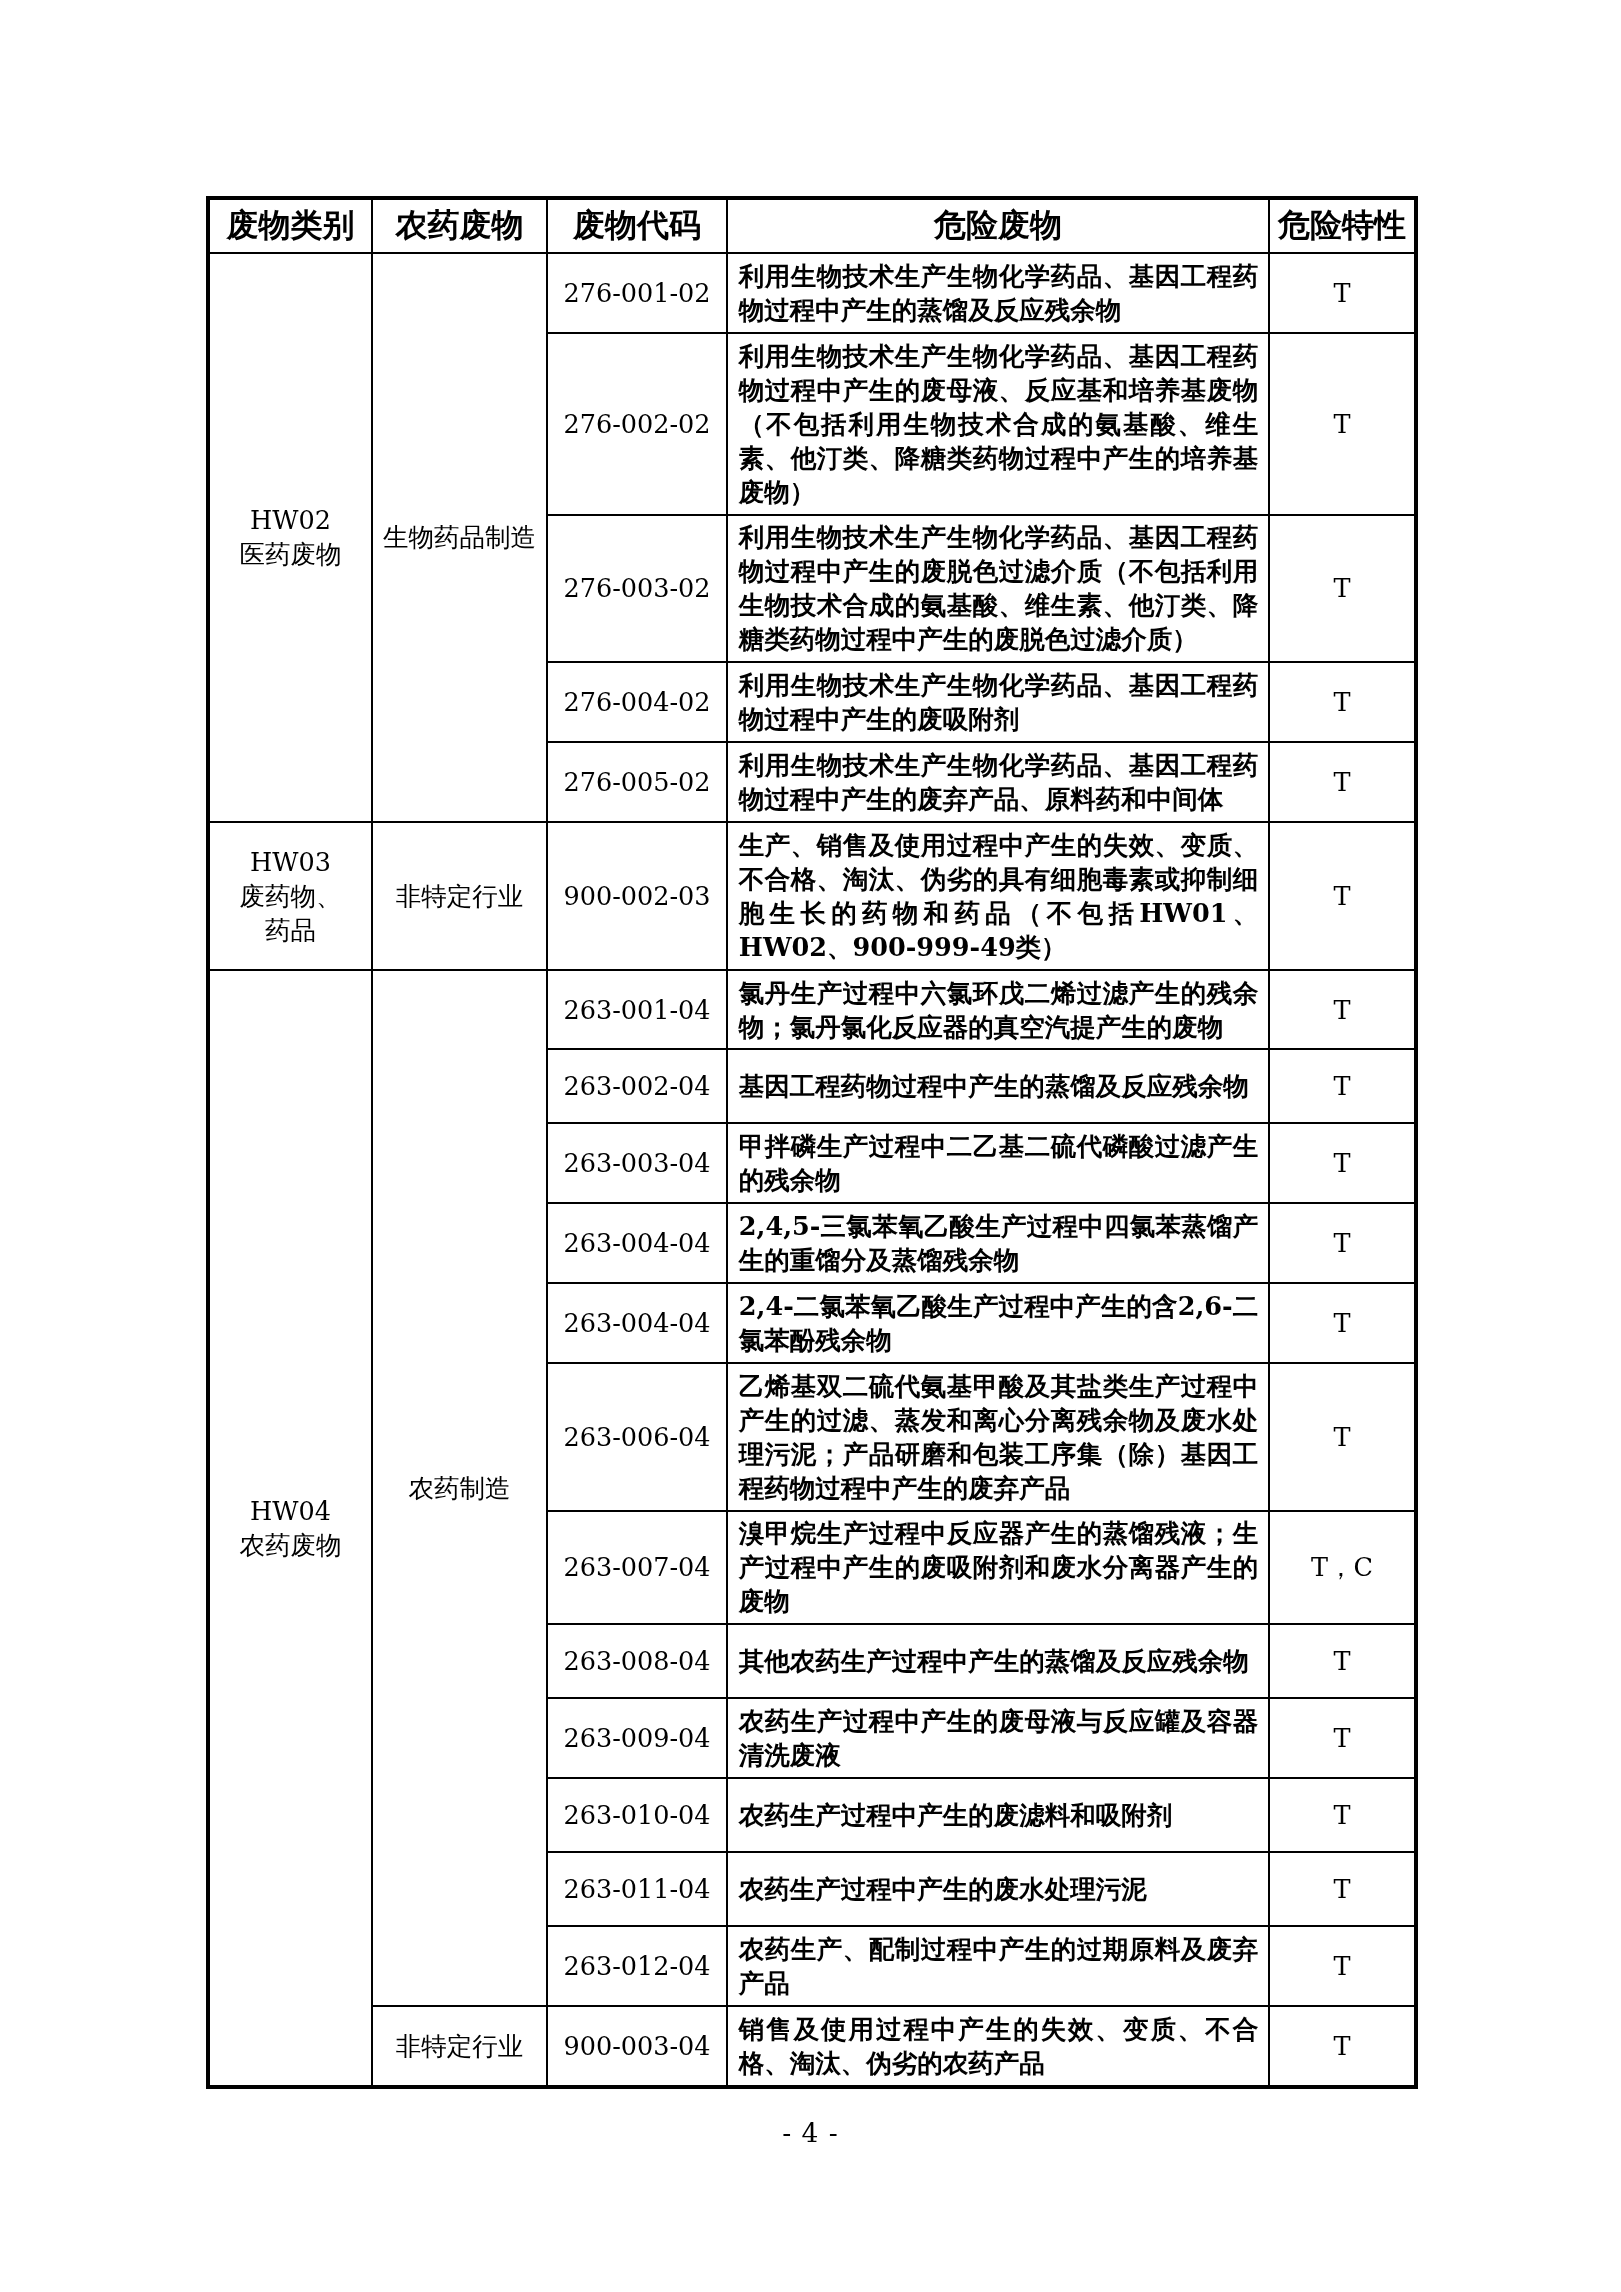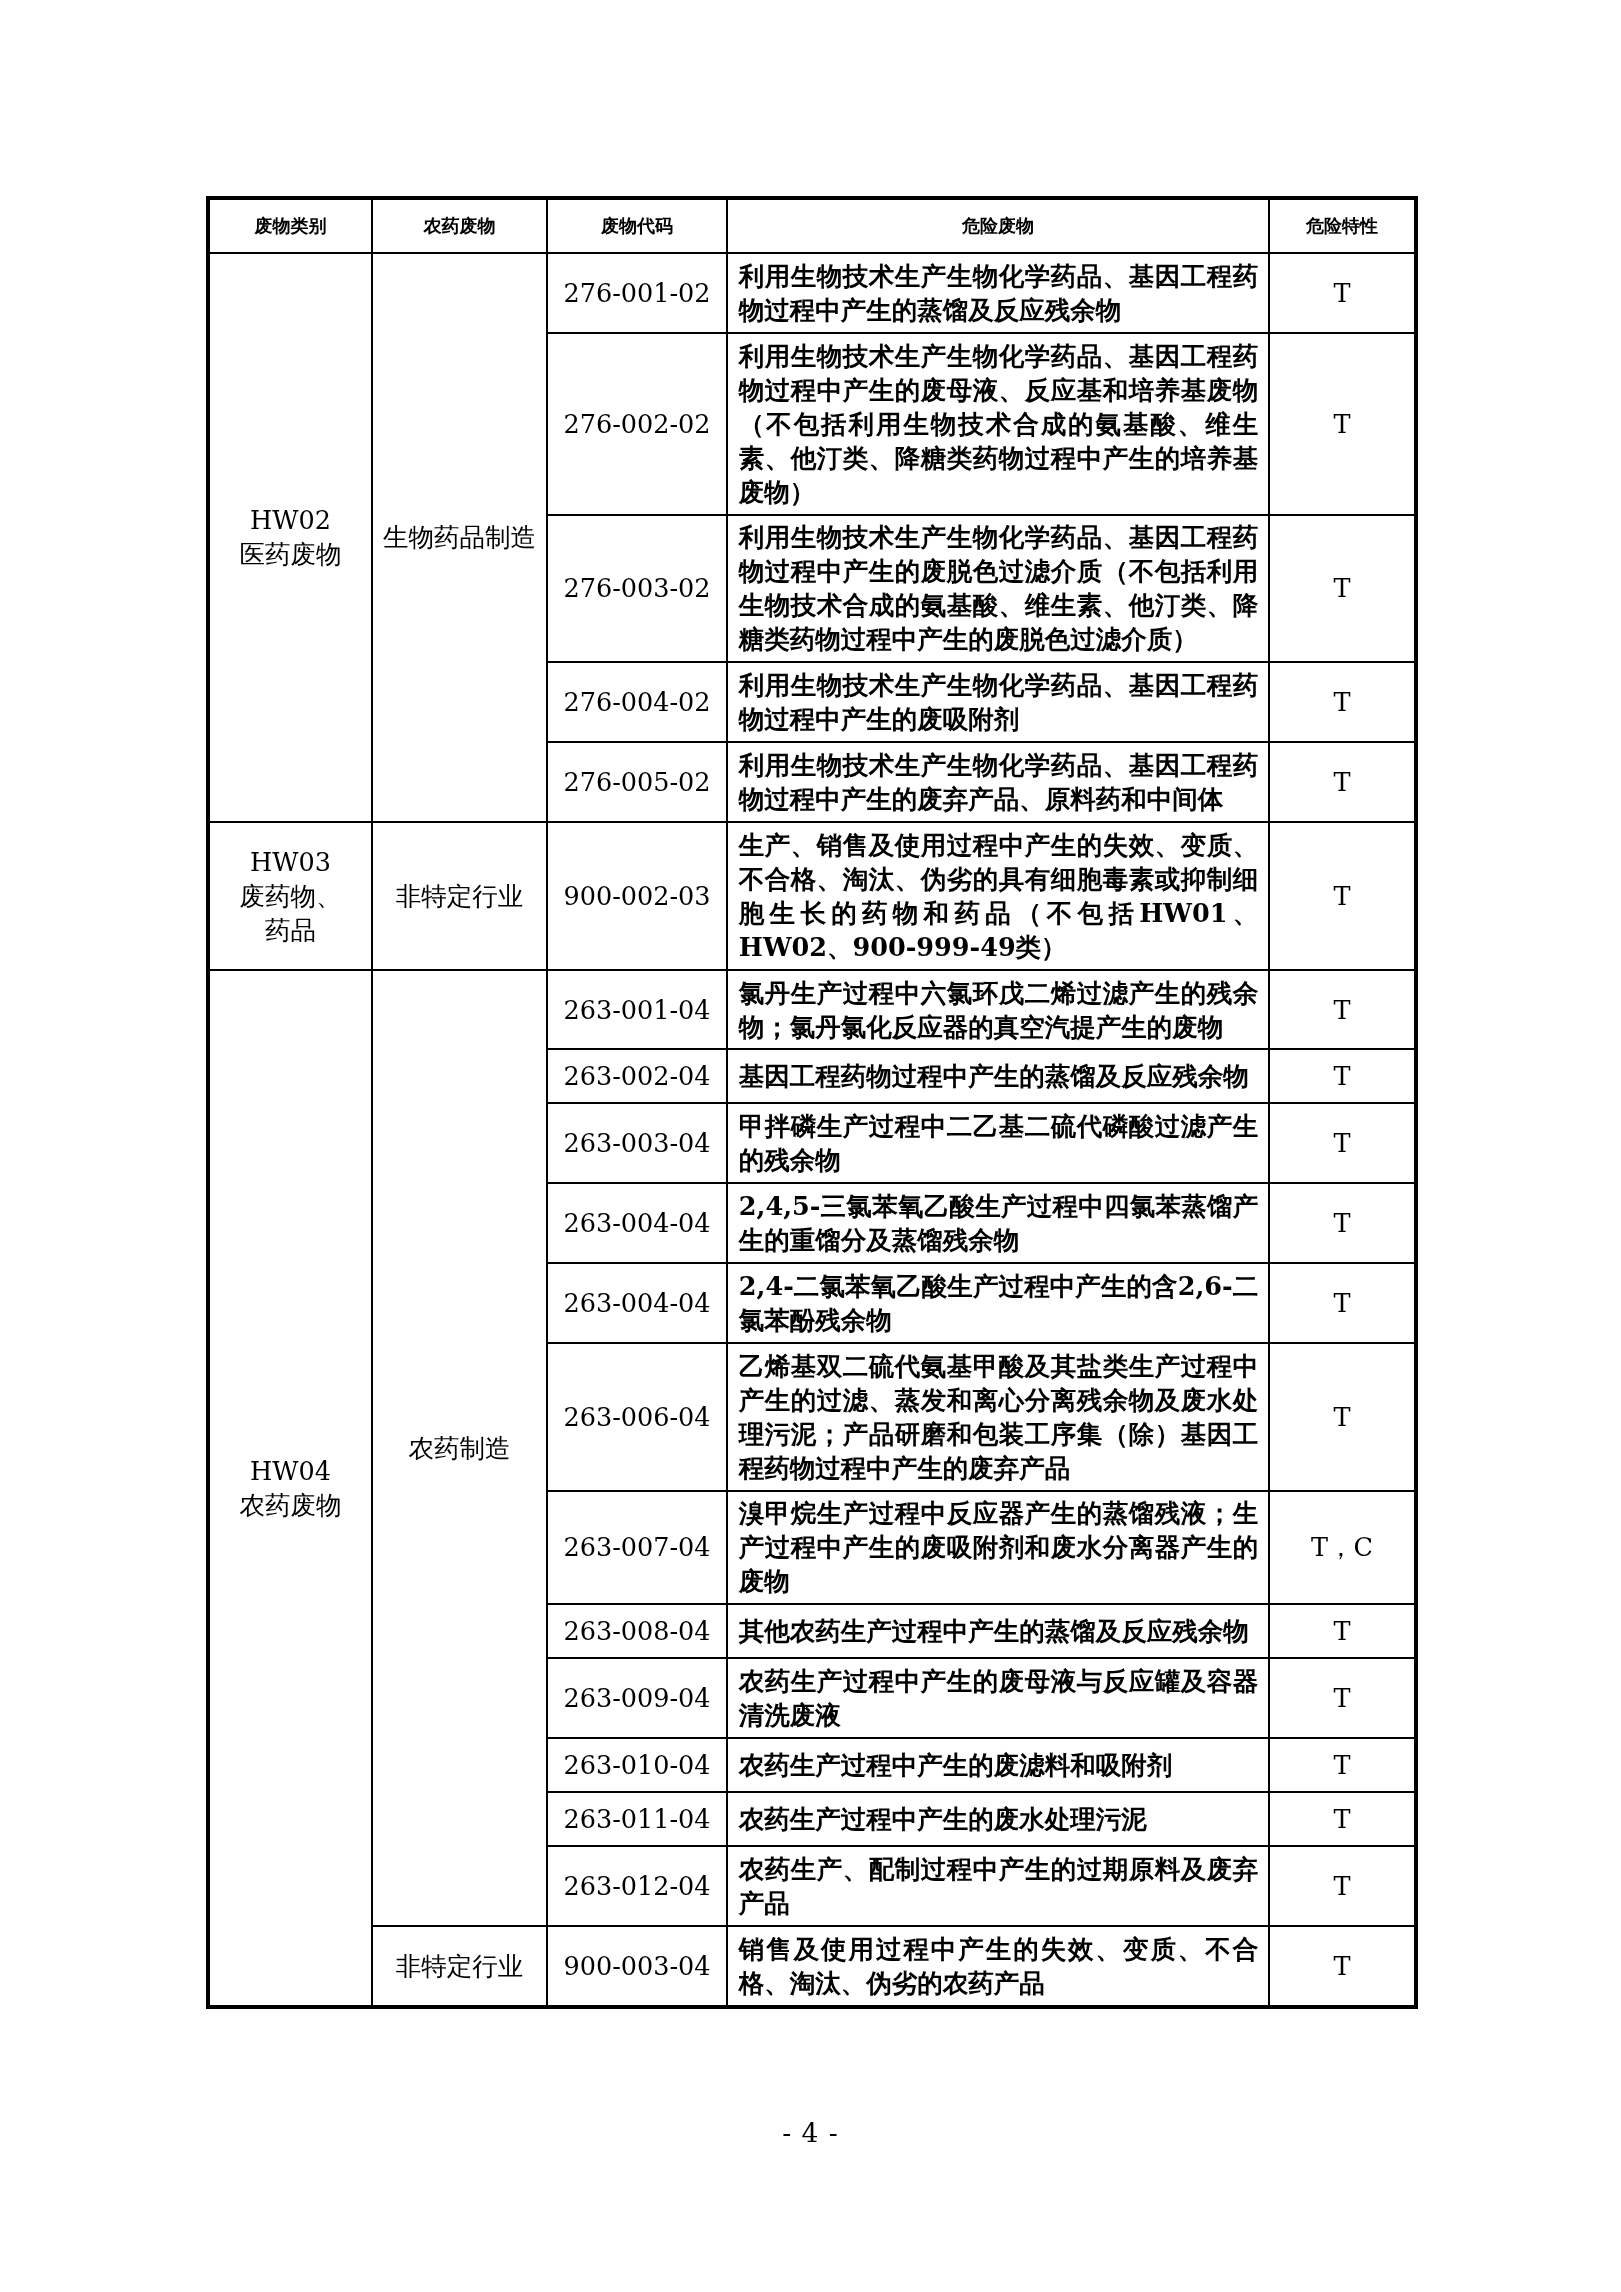--- a/index.html
+++ b/index.html
@@ -20,25 +20,25 @@
     border-collapse: collapse;
     table-layout: fixed;
     border: 4.9px solid #000000;
   }
   .waste-table th, .waste-table td {
     border: 2px solid #000000;
     vertical-align: middle;
     overflow: hidden;
   }
   .waste-table thead tr { height: 55px; }
-  .waste-table tbody tr { height: 54px; }
+  .waste-table tbody tr { height: 74px; }
   .waste-table th {
     font-family: "DejaVu Sans", "Liberation Sans", sans-serif;
     font-weight: bold;
-    font-size: 18px;
+    font-size: 32px;
     text-align: center;
     padding: 2px 2px;
   }
   .waste-table td {
     font-size: 25.5px;
     line-height: 34px;
     padding: 4.9px 5.9px;
   }
   td.cat-cell, td.src-cell {
     text-align: center;

